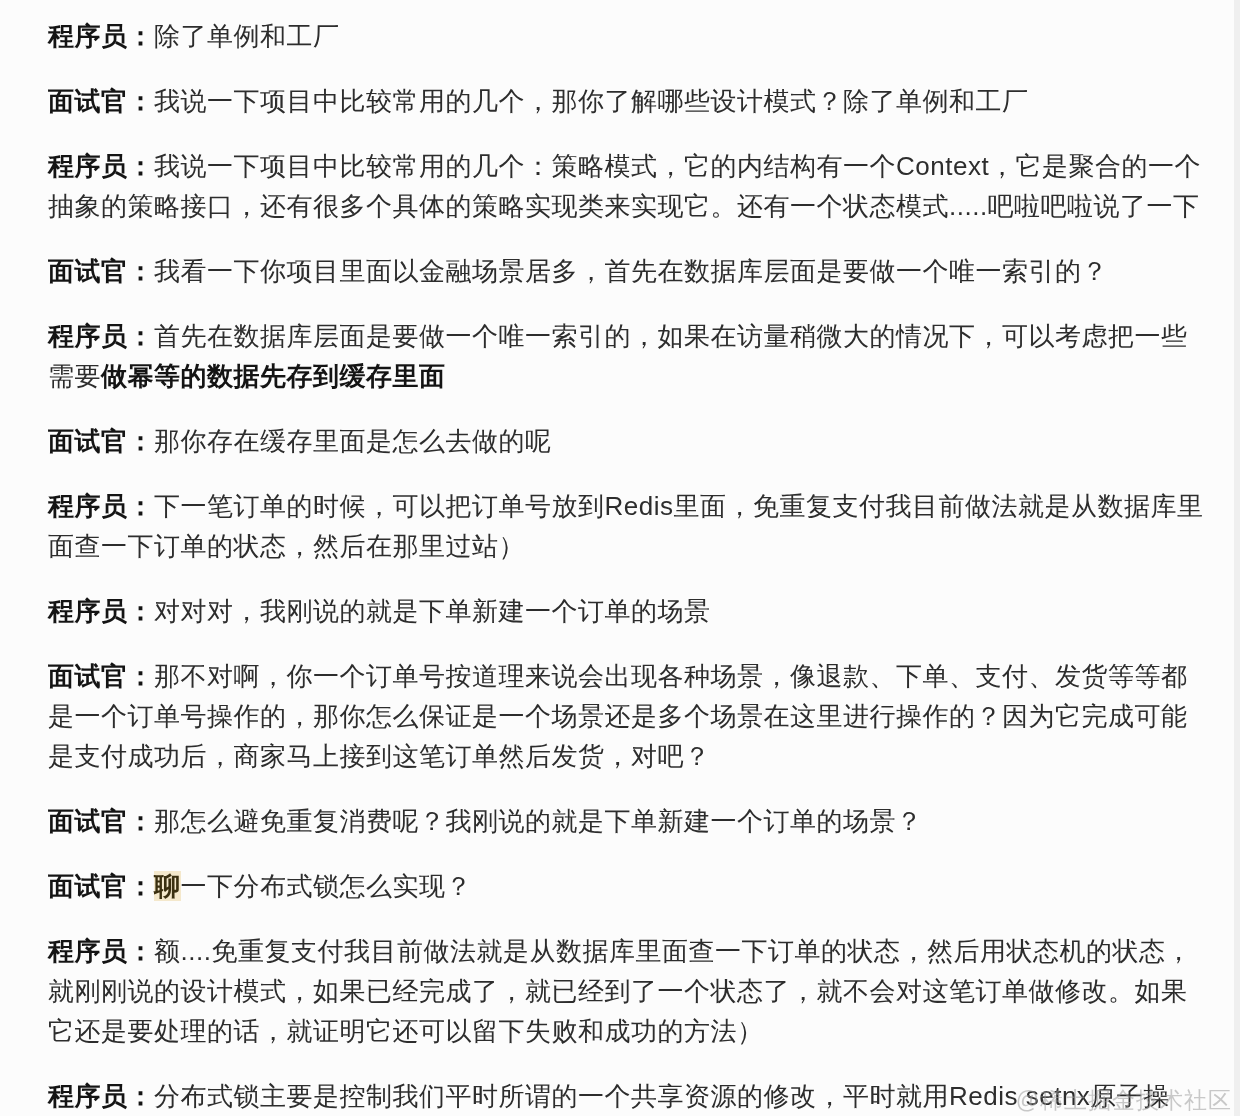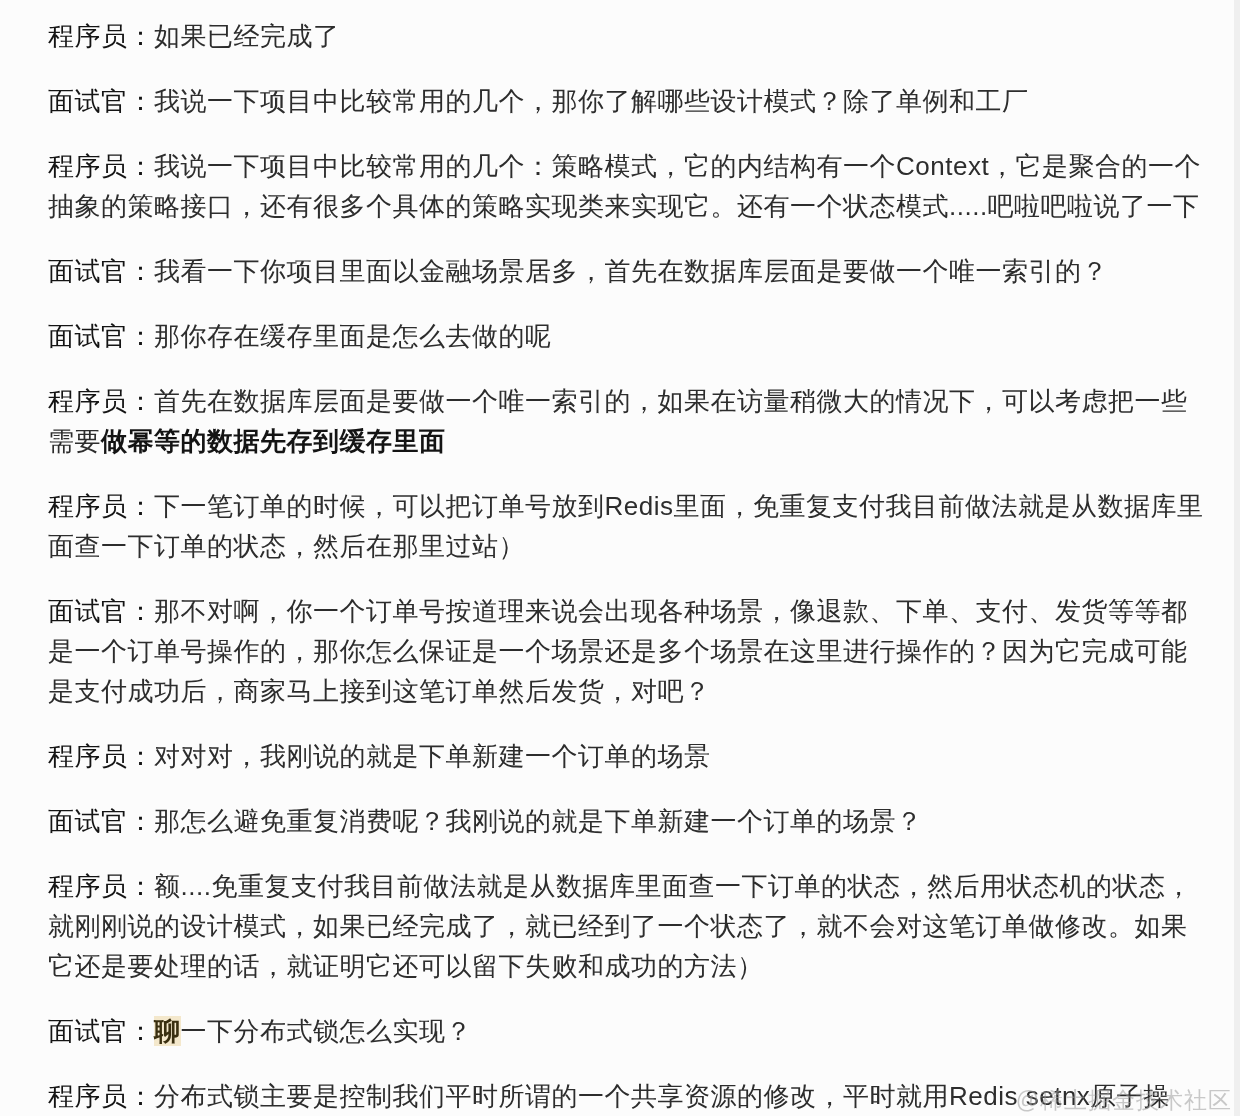--- a/index.html
+++ b/index.html
@@ -20,21 +20,21 @@
     position: relative;
   }
   p.dialogue-line {
     font-size: 26px;
     line-height: 40px;
     margin: 0 0 25px 0;
     letter-spacing: 0.5px;
     word-break: break-word;
   }
   .speaker {
-    font-weight: 400;
+    font-weight: 700;
     color: #141414;
     text-align: right;
   }
   .seg { font-weight: 400; }
   .seg-bold {
     font-weight: 700;
     color: #141414;
   }
   .seg-highlight {
     background: rgba(226, 184, 94, 0.30);
@@ -59,29 +59,29 @@
     letter-spacing: 1px;
     white-space: nowrap;
     pointer-events: none;
   }
 </style>
 </head>
 <body>
 
 <div class="page">
   <div id="dialogue">
-      <p class="dialogue-line"><span class="speaker">程序员：</span><span class="seg">如果已经完成了</span></p>
+      <p class="dialogue-line"><span class="speaker">程序员：</span><span class="seg">除了单例和工厂</span></p>
       <p class="dialogue-line"><span class="speaker">面试官：</span><span class="seg">我说一下项目中比较常用的几个，那你了解哪些设计模式？除了单例和工厂</span></p>
       <p class="dialogue-line"><span class="speaker">程序员：</span><span class="seg">我说一下项目中比较常用的几个：策略模式，它的内结构有一个Context，它是聚合的一个抽象的策略接口，还有很多个具体的策略实现类来实现它。还有一个状态模式.....吧啦吧啦说了一下</span></p>
       <p class="dialogue-line"><span class="speaker">面试官：</span><span class="seg">我看一下你项目里面以金融场景居多，首先在数据库层面是要做一个唯一索引的？</span></p>
+      <p class="dialogue-line"><span class="speaker">程序员：</span><span class="seg">首先在数据库层面是要做一个唯一索引的，如果在访量稍微大的情况下，可以考虑把一些需要</span><span class="seg seg-bold">做幂等的数据先存到缓存里面</span></p>
       <p class="dialogue-line"><span class="speaker">面试官：</span><span class="seg">那你存在缓存里面是怎么去做的呢</span></p>
-      <p class="dialogue-line"><span class="speaker">程序员：</span><span class="seg">首先在数据库层面是要做一个唯一索引的，如果在访量稍微大的情况下，可以考虑把一些需要</span><span class="seg seg-bold">做幂等的数据先存到缓存里面</span></p>
       <p class="dialogue-line"><span class="speaker">程序员：</span><span class="seg">下一笔订单的时候，可以把订单号放到Redis里面，免重复支付我目前做法就是从数据库里面查一下订单的状态，然后在那里过站）</span></p>
+      <p class="dialogue-line"><span class="speaker">程序员：</span><span class="seg">对对对，我刚说的就是下单新建一个订单的场景</span></p>
       <p class="dialogue-line"><span class="speaker">面试官：</span><span class="seg">那不对啊，你一个订单号按道理来说会出现各种场景，像退款、下单、支付、发货等等都是一个订单号操作的，那你怎么保证是一个场景还是多个场景在这里进行操作的？因为它完成可能是支付成功后，商家马上接到这笔订单然后发货，对吧？</span></p>
-      <p class="dialogue-line"><span class="speaker">程序员：</span><span class="seg">对对对，我刚说的就是下单新建一个订单的场景</span></p>
       <p class="dialogue-line"><span class="speaker">面试官：</span><span class="seg">那怎么避免重复消费呢？我刚说的就是下单新建一个订单的场景？</span></p>
+      <p class="dialogue-line"><span class="speaker">面试官：</span><span class="seg seg-bold seg-highlight">聊</span><span class="seg">一下分布式锁怎么实现？</span></p>
       <p class="dialogue-line"><span class="speaker">程序员：</span><span class="seg">额....免重复支付我目前做法就是从数据库里面查一下订单的状态，然后用状态机的状态，就刚刚说的设计模式，如果已经完成了，就已经到了一个状态了，就不会对这笔订单做修改。如果它还是要处理的话，就证明它还可以留下失败和成功的方法）</span></p>
-      <p class="dialogue-line"><span class="speaker">面试官：</span><span class="seg seg-bold seg-highlight">聊</span><span class="seg">一下分布式锁怎么实现？</span></p>
       <p class="dialogue-line"><span class="speaker">程序员：</span><span class="seg">分布式锁主要是控制我们平时所谓的一个共享资源的修改，平时就用Redis setnx原子操作）</span></p>
     </div>
   <div class="right-strip"></div>
   <div class="watermark">@稀土掘金技术社区</div>
 </div>
 
 </body></html>

